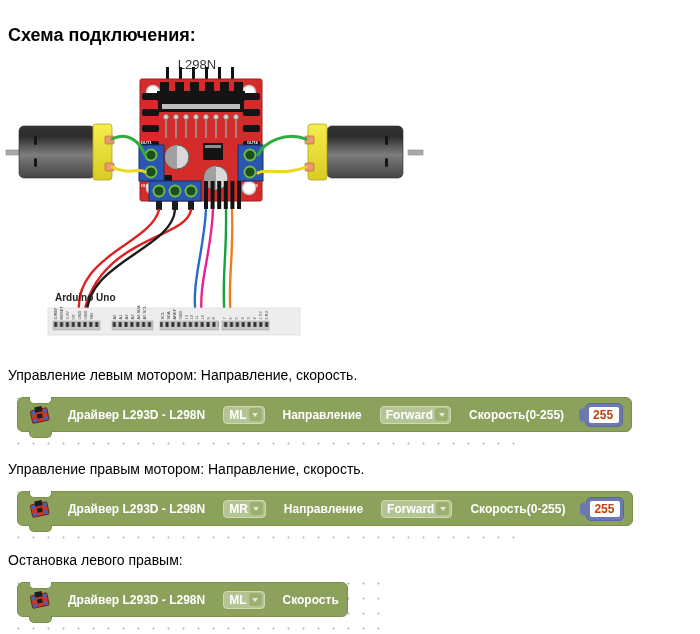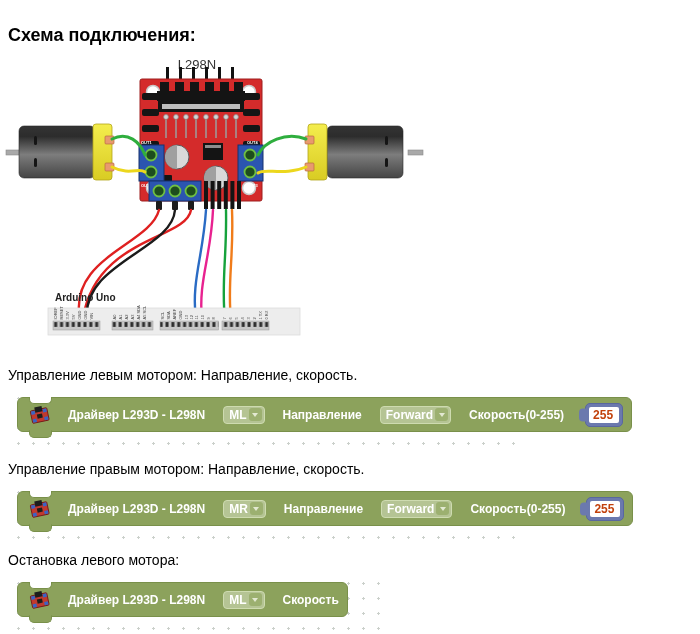--- a/index.html
+++ b/index.html
@@ -317,21 +317,21 @@
       <span class="dd-btn"></span>
     </span>
     <span class="b-text">Скорость(0-255)</span>
     <span class="num">
       <span class="num-plug"></span>
       <span class="num-val">255</span>
     </span>
   </div>
 </div>
 
-<p class="caption c3">Остановка левого мотора:</p>
+<p class="caption c3">Остановка левого правым:</p>
 <div class="workspace ws-c">
   <div class="block">
     <span class="notch"></span>
     <span class="plug"></span>
     <span class="b-icon">
       <svg viewBox="0 0 20 20" width="21" height="21">
           <g transform="rotate(-12 10 10)">
         <rect x="2" y="5" width="16" height="12" rx="1" fill="#c1392e" stroke="#6d1515" stroke-width="0.8"></rect>
         <rect x="2.6" y="5.6" width="3.6" height="3.2" fill="#3b63c4"></rect>
         <rect x="13.8" y="5.6" width="3.6" height="3.2" fill="#3b63c4"></rect>

